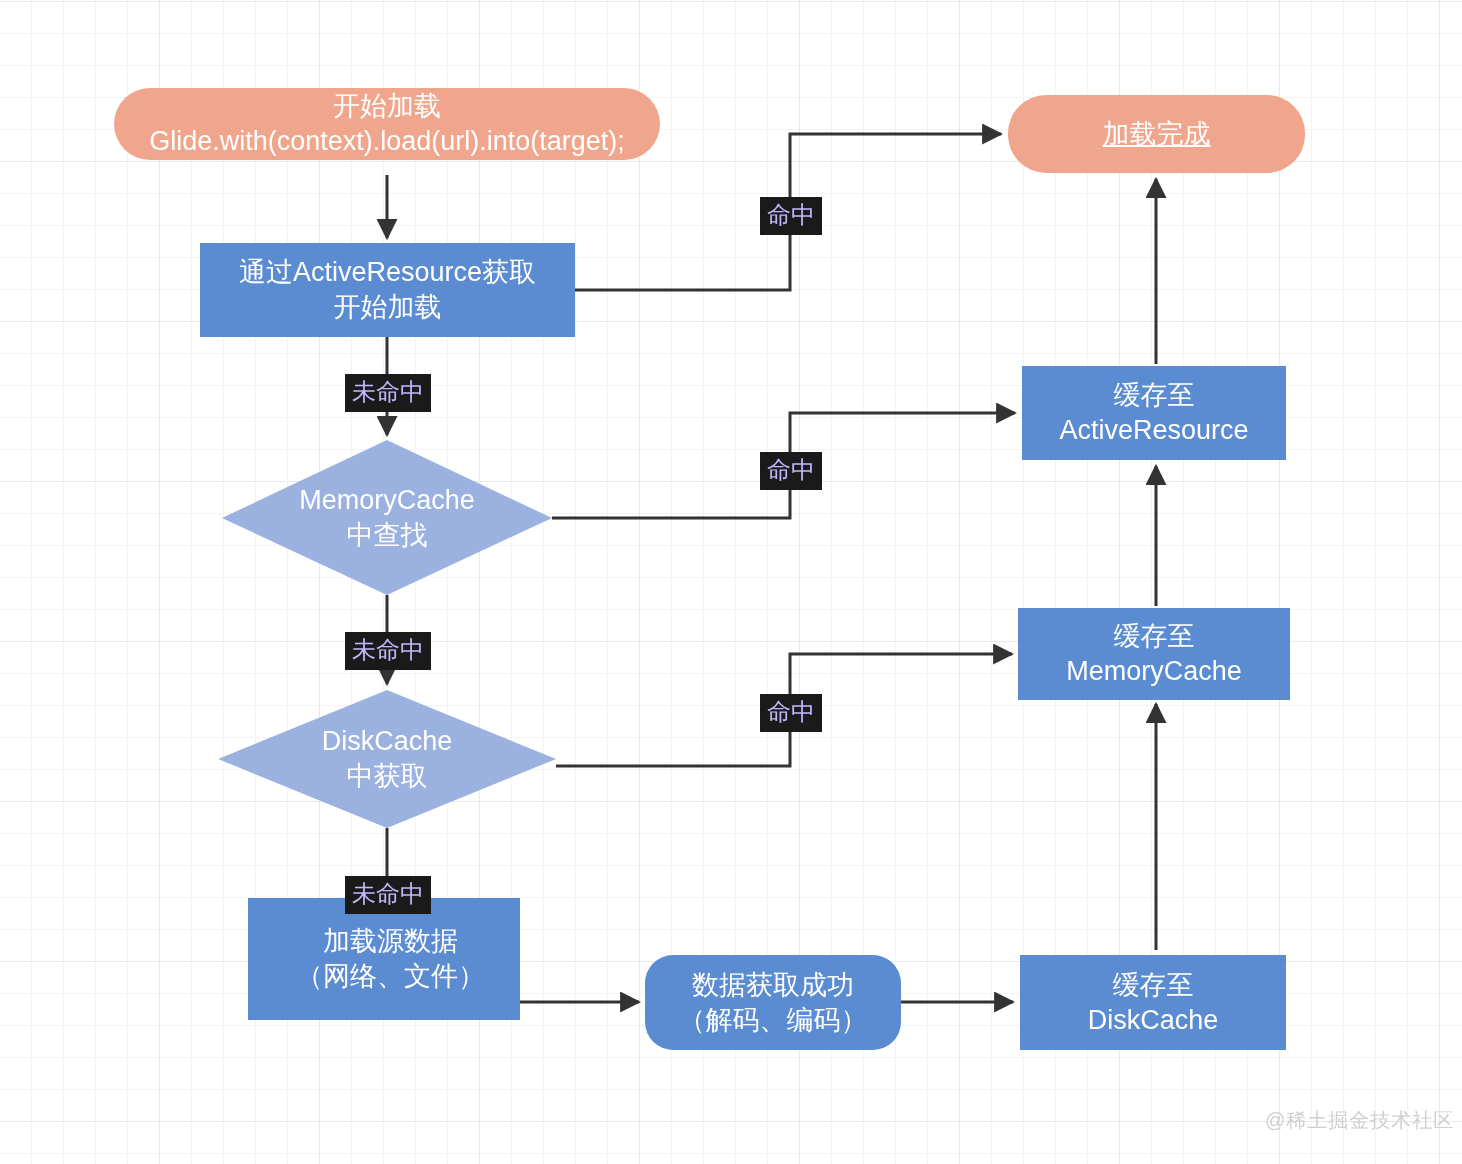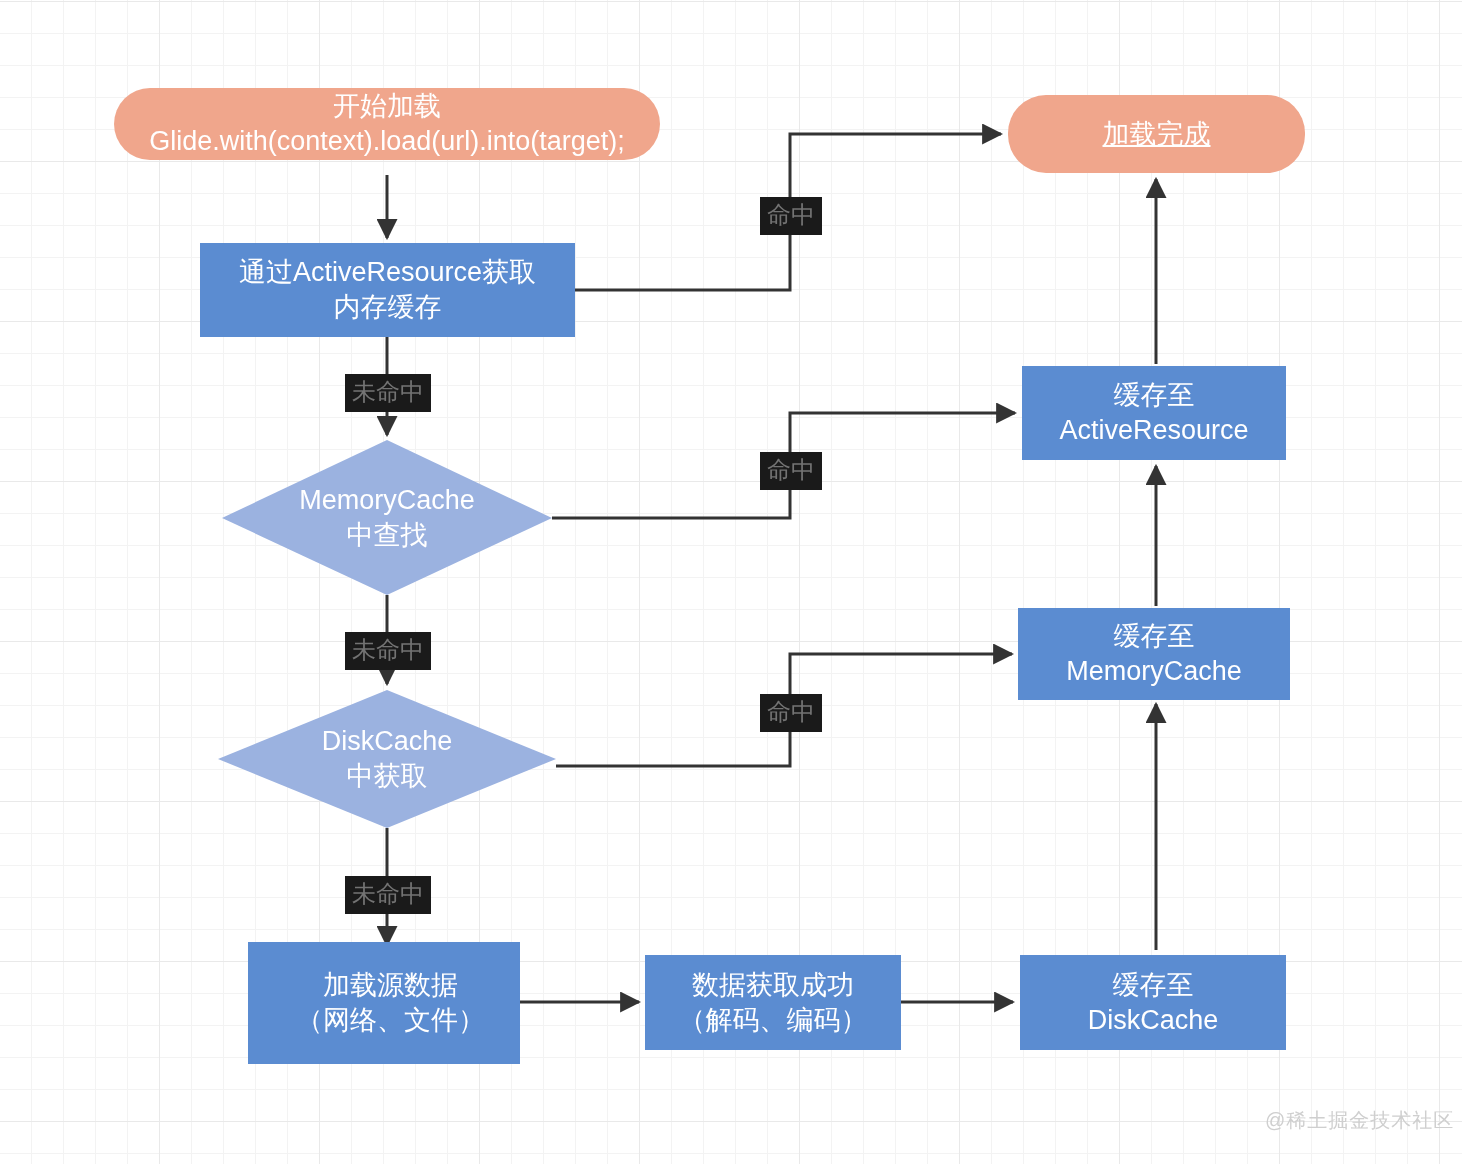--- a/index.html
+++ b/index.html
@@ -62,21 +62,21 @@
     justify-content: center;
     text-align: center;
     color: #ffffff;
     font-size: 27px;
     line-height: 1.28;
     white-space: pre-line;
   }
   .edge-label {
     position: absolute;
     background: #1a1a1a;
-    color: #737373;
+    color: #c4b5fd;
     font-size: 24px;
     line-height: 1;
     padding: 6px 7px 8px 7px;
     letter-spacing: 0px;
     white-space: nowrap;
   }
   .watermark {
     position: absolute;
     color: #cfcfcf;
     font-size: 20px;
@@ -125,39 +125,39 @@
     <polygon points="387,690 556,759 387,828 218,759" fill="#9BB2E0"></polygon>
   </svg>
 
   <div class="node terminator" style="left:114px; top:88px; width:546px; height:72px;">
     <span>开始加载
 Glide.with(context).load(url).into(target);</span>
   </div>
 
   <div class="node process" style="left:200px; top:243px; width:375px; height:94px;">
     <span>通过ActiveResource获取
-内存缓存</span>
+开始加载</span>
   </div>
 
   <div class="diamond-wrap" style="left:222px; top:440px; width:330px; height:155px;">
     <div class="diamond-label">MemoryCache
 中查找</div>
   </div>
 
   <div class="diamond-wrap" style="left:218px; top:690px; width:338px; height:138px;">
     <div class="diamond-label">DiskCache
 中获取</div>
   </div>
 
-  <div class="node process" style="left:248px; top:942px; width:272px; height:122px;padding-left:13px;">
+  <div class="node process" style="left:248px; top:898px; width:272px; height:122px;padding-left:13px;">
     <span>加载源数据
 （网络、文件）</span>
   </div>
 
-  <div class="node process" style="left:645px; top:955px; width:256px; height:95px;">
+  <div class="node process" style="left:645px; top:955px; width:256px; height:95px;border-radius:28px;">
     <span>数据获取成功
 （解码、编码）</span>
   </div>
 
   <div class="node process" style="left:1020px; top:955px; width:266px; height:95px;">
     <span>缓存至
 DiskCache</span>
   </div>
 
   <div class="node process" style="left:1018px; top:608px; width:272px; height:92px;">

